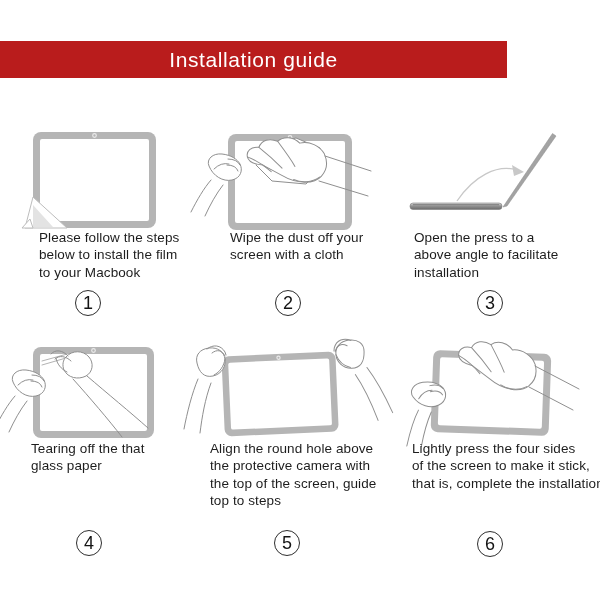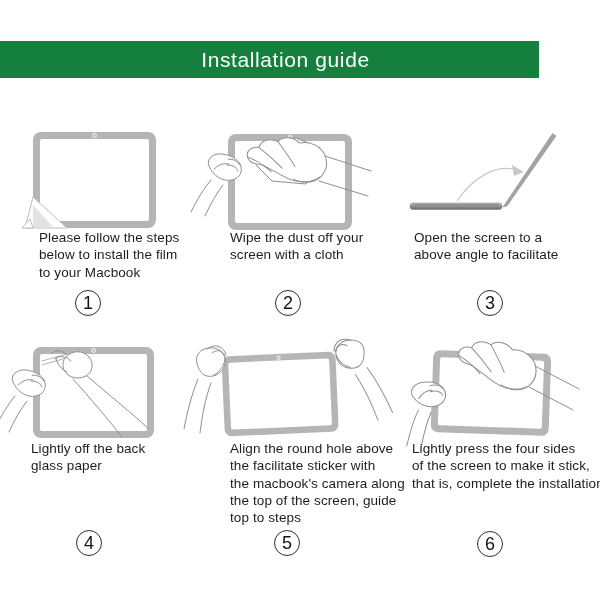--- a/index.html
+++ b/index.html
@@ -1,19 +1,19 @@
 <!DOCTYPE html>
 <html><head>
 <meta charset="utf-8">
 <style>
   html,body{margin:0;padding:0;background:#fff;}
   .page{position:relative;width:600px;height:600px;background:#ffffff;overflow:hidden;
         font-family:"Liberation Sans", sans-serif;}
-  .banner{position:absolute;left:0;top:41px;width:507px;height:37px;background:#15803d;
-          display:flex;align-items:center;justify-content:center;padding-left:32px;}
+  .banner{position:absolute;left:0;top:41px;width:507px;height:37px;background:#b91c1c;
+          display:flex;align-items:center;justify-content:center;}
   .banner span{color:#ffffff;font-size:21px;letter-spacing:0.6px;}
   .illus{position:absolute;left:0;top:0;}
   .caption{position:absolute;font-size:13.5px;line-height:17.3px;color:#1d1d1d;
            letter-spacing:0.1px;white-space:nowrap;}
   .num{position:absolute;width:24px;height:24px;border:1.5px solid #2e2e2e;border-radius:50%;
        display:flex;align-items:center;justify-content:center;
        font-size:18px;color:#141414;background:#fff;}
   
   .hd{fill:#ffffff;stroke:#8f8f8f;stroke-width:1;stroke-linejoin:round;}
   .ln{fill:none;stroke:#8f8f8f;stroke-width:1;stroke-linecap:round;}
@@ -142,31 +142,31 @@
   <div class="caption" style="left:230px;top:229px">
     <div>Wipe the dust off your</div>
     <div>screen with a cloth</div>
   </div>
   <div class="caption" style="left:39px;top:229px">
     <div>Please follow the steps</div>
     <div>below to install the film</div>
     <div>to your Macbook</div>
   </div>
   <div class="caption" style="left:414px;top:229px">
-    <div>Open the screen to a</div>
+    <div>Open the press to a</div>
     <div>above angle to facilitate</div>
+    <div>installation</div>
   </div>
   <div class="caption" style="left:31px;top:440px">
-    <div>Lightly off the back</div>
+    <div>Tearing off the that</div>
     <div>glass paper</div>
   </div>
-  <div class="caption" style="left:230px;top:440px">
+  <div class="caption" style="left:210px;top:440px">
     <div>Align the round hole above</div>
-    <div>the facilitate sticker with</div>
-    <div>the macbook's camera along</div>
+    <div>the protective camera with</div>
     <div>the top of the screen, guide</div>
     <div>top to steps</div>
   </div>
   <div class="caption" style="left:412px;top:440px">
     <div>Lightly press the four sides</div>
     <div>of the screen to make it stick,</div>
     <div>that is, complete the installation</div>
   </div>
 
   <div class="num" style="left:75px;top:290px">1</div>

